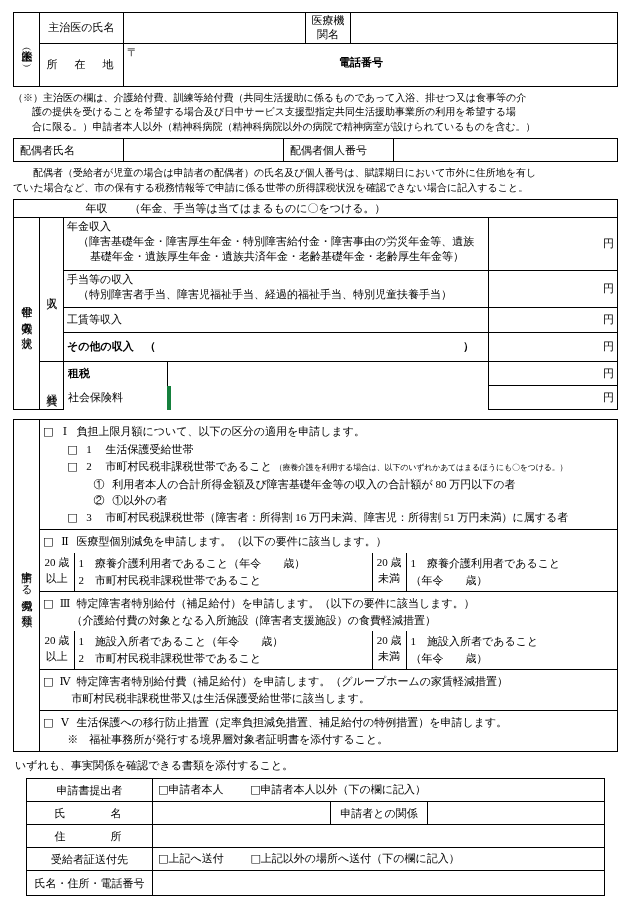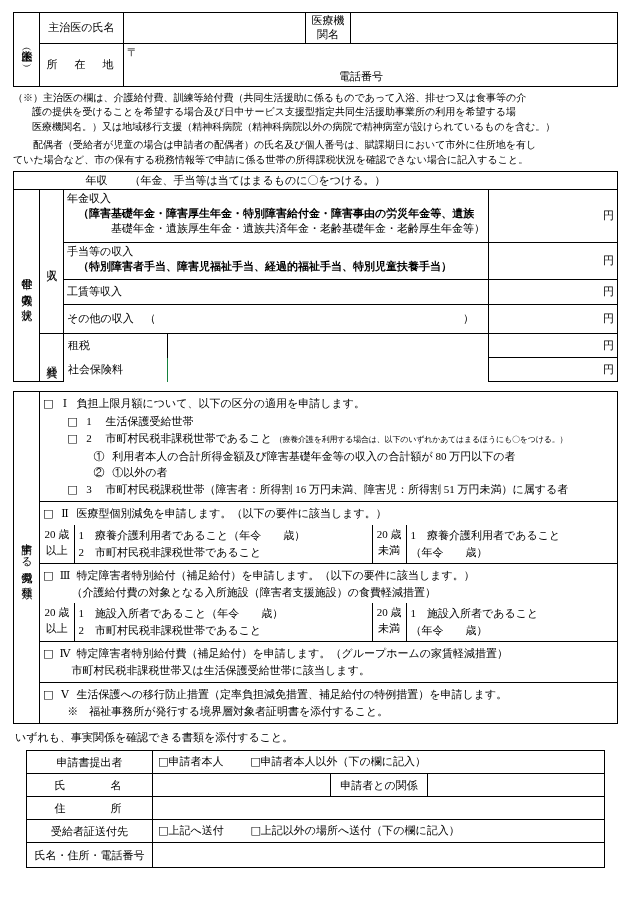--- a/index.html
+++ b/index.html
@@ -72,22 +72,22 @@
   }
 
   .plain-note {
     font-size: 11px;
     line-height: 1.5;
     margin: 5px 0 5px 2px;
   }
 
   
   .blk { line-height: 1.45; }
-  .blk .l2 { display: block; padding-left: 1em; font-weight: bold; }
-  .blk .l3 { display: block; padding-left: 2.1em; text-align: right; }
+  .blk .l2 { display: block; padding-left: 1em; }
+  .blk .l3 { display: block; padding-left: 2.1em; }
 
   .yen-cell { text-align: right; vertical-align: bottom; padding-bottom: 2px; }
 
   
   .appbox td { padding: 2px 3px; }
   .cb {
     font-family: "DejaVu Sans", sans-serif;
     font-size: 11px;
   }
   .line { line-height: 1.5; white-space: nowrap; }
@@ -140,33 +140,49 @@
       <td rowspan="2" class="vert">主治医（※）</td>
       <td class="ctr">主治医の氏名</td>
       <td>&nbsp;</td>
       <td class="ctr" style="line-height:1.25;">医療機関名</td>
       <td>&nbsp;</td>
     </tr>
     <tr>
       <td class="ctr" style="letter-spacing:3px;">所　在　地</td>
       <td colspan="3" style="height:40px; vertical-align:top; position:relative;">
         <span>〒</span>
-        <span style="position:absolute; left:215px; bottom:2px;">電話番号</span>
+        <span style="position:absolute; left:215px; bottom:16px;font-weight:bold;">電話番号</span>
       </td>
       <td>&nbsp;</td>
     </tr>
   </tbody>
     </table>
 
   <div class="note">
     <span class="hang">（※）主治医の欄は、介護給付費、訓練等給付費（共同生活援助に係るものであって入浴、排せつ又は食事等の介</span>
     <span class="cont">護の提供を受けることを希望する場合及び日中サービス支援型指定共同生活援助事業所の利用を希望する場</span>
-    <span class="cont">医療機関名。）又は地域移行支援（精神科病院（精神科病院以外の病院で精神病室が設けられているものを含む。）</span>
+    <span class="cont">合に限る。）申請者本人以外（精神科病院（精神科病院以外の病院で精神病室が設けられているものを含む。）</span>
   </div>
 
+  <table class="frm">
+    <colgroup>
+      <col style="width:110px">
+      <col style="width:160px">
+      <col style="width:110px">
+      <col style="width:224px">
+    </colgroup>
+    <tbody>
+        <tr>
+      <td style="height:20px; padding-left:6px;">配偶者氏名</td>
+      <td>&nbsp;</td>
+      <td style="padding-left:6px;">配偶者個人番号</td>
+      <td>&nbsp;</td>
+    </tr>
+  </tbody>
+    </table>
 
   <div class="note">
     <span class="note-indent">配偶者（受給者が児童の場合は申請者の配偶者）の氏名及び個人番号は、賦課期日において市外に住所地を有し</span>
     <span style="display:block;">ていた場合など、市の保有する税務情報等で申請に係る世帯の所得課税状況を確認できない場合に記入すること。</span>
   </div>
 
   <table class="frm">
     <colgroup>
       <col style="width:26px">
       <col style="width:24px">
@@ -204,52 +220,52 @@
     </tr>
 
     <tr>
       <td class="blk" style="height:22px;">工賃等収入</td>
       <td class="yen-cell">
         <span>円</span>
       </td>
     </tr>
 
     <tr>
-      <td class="blk" style="height:26px; position:relative;">
+      <td class="blk" style="height:26px; position:relative;font-weight:bold;">
         <span>その他の収入　（</span>
         <span style="position:absolute; right:14px;">）</span>
       </td>
       <td class="yen-cell">
         <span>円</span>
       </td>
     </tr>
 
     <tr>
       <td rowspan="2" class="vert">経費</td>
       <td style="padding:0; border:none;">
-        <table style="border-collapse:collapse; width:100%; table-layout:fixed;">
+        <table style="border-collapse:collapse; width:100%; table-layout:fixed;font-weight:bold;">
           <tbody>
                 <tr>
             <td style="width:95px; border:none; border-right:1px solid #000; padding:2px 4px; height:20px;">租税</td>
             <td style="border:none; padding:2px 4px;">&nbsp;</td>
           </tr>
         </tbody>
             </table>
       </td>
       <td class="yen-cell">
         <span>円</span>
       </td>
     </tr>
 
     <tr>
       <td style="padding:0; border:none;">
         <table style="border-collapse:collapse; width:100%; table-layout:fixed;">
           <tbody>
                 <tr>
-            <td style="width:95px; border:none; border-right:1px solid #15803d; padding:2px 4px; height:20px;">社会保険料</td>
+            <td style="width:95px; border:none; border-right:4px solid #15803d; padding:2px 4px; height:20px;">社会保険料</td>
             <td style="border:none; padding:2px 4px;">&nbsp;</td>
           </tr>
         </tbody>
             </table>
       </td>
       <td class="yen-cell">
         <span>円</span>
       </td>
     </tr>
   </tbody>

